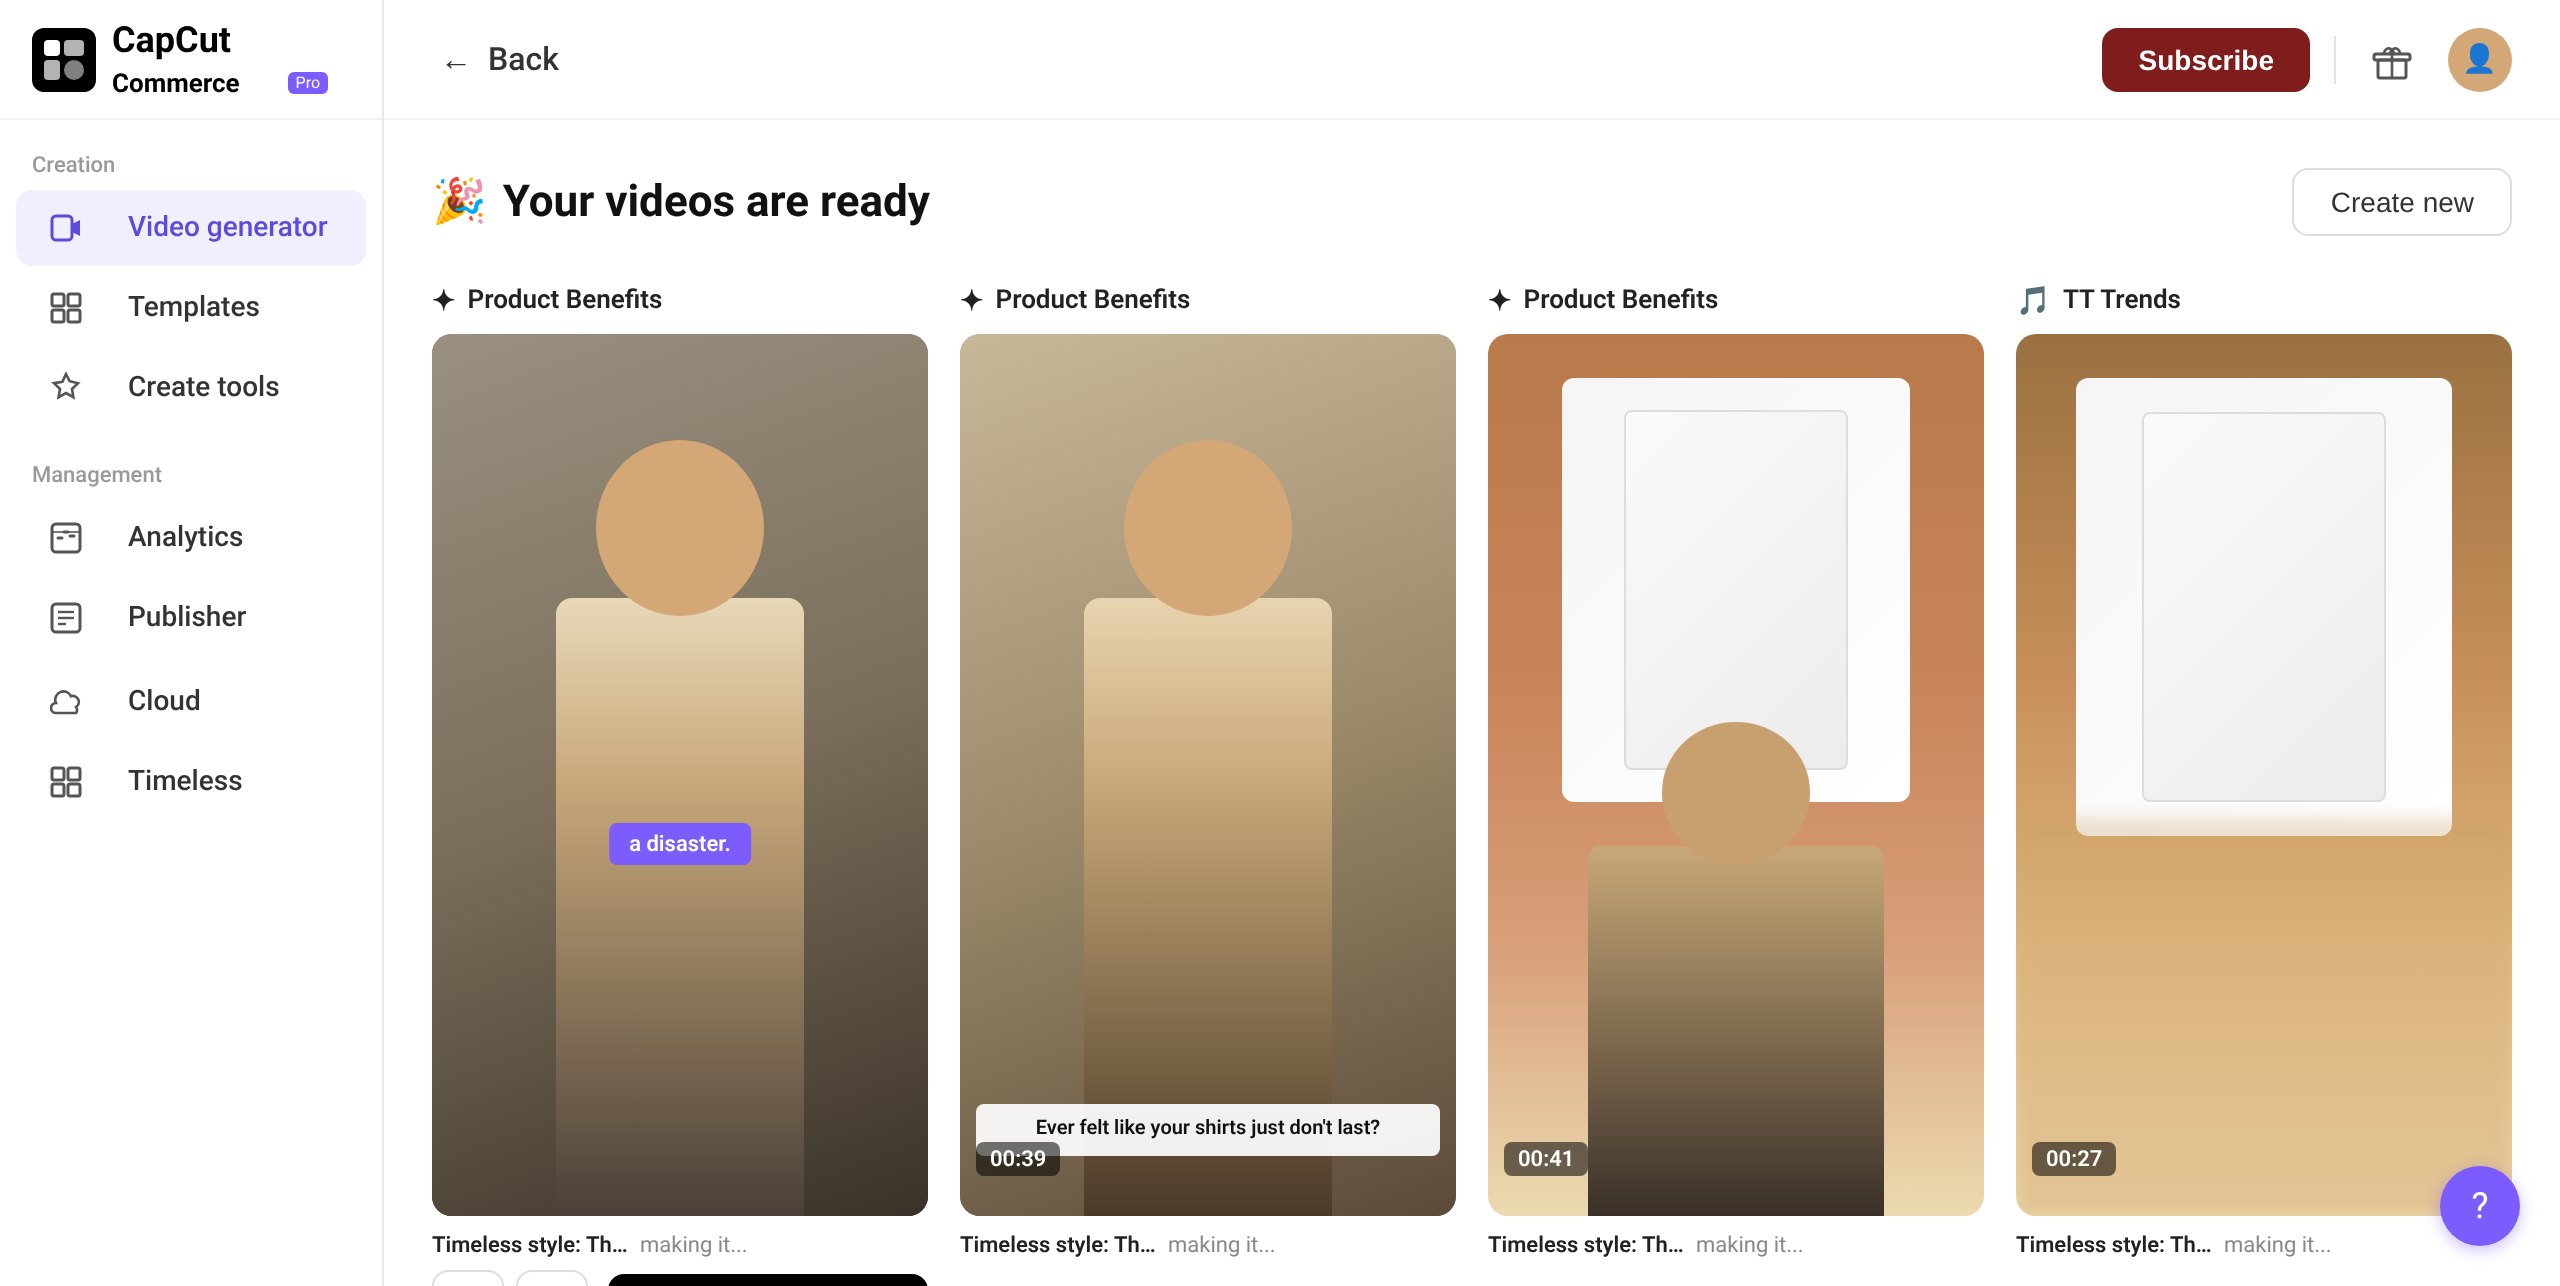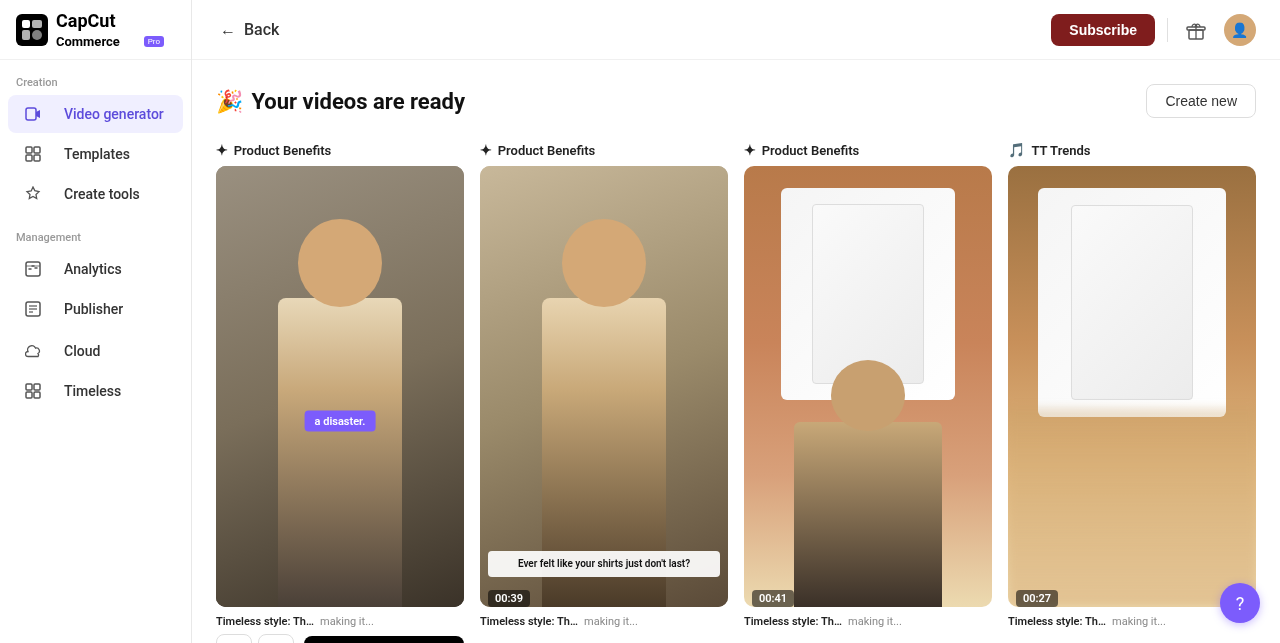--- a/index.html
+++ b/index.html
@@ -255,21 +255,21 @@
       border-radius: 4px;
       padding: 6px 8px;
       font-size: 10px;
       color: #111;
       font-weight: 600;
       text-align: center;
       line-height: 1.4;
     }
     .video-timer {
       position: absolute;
-      bottom: 0;
+      bottom: 20px;
       left: 8px;
       background: rgba(0,0,0,0.55);
       color: #fff;
       font-size: 11px;
       font-weight: 600;
       padding: 2px 7px;
       border-radius: 4px;
     }
     .video-card-footer {
       margin-top: 8px;

